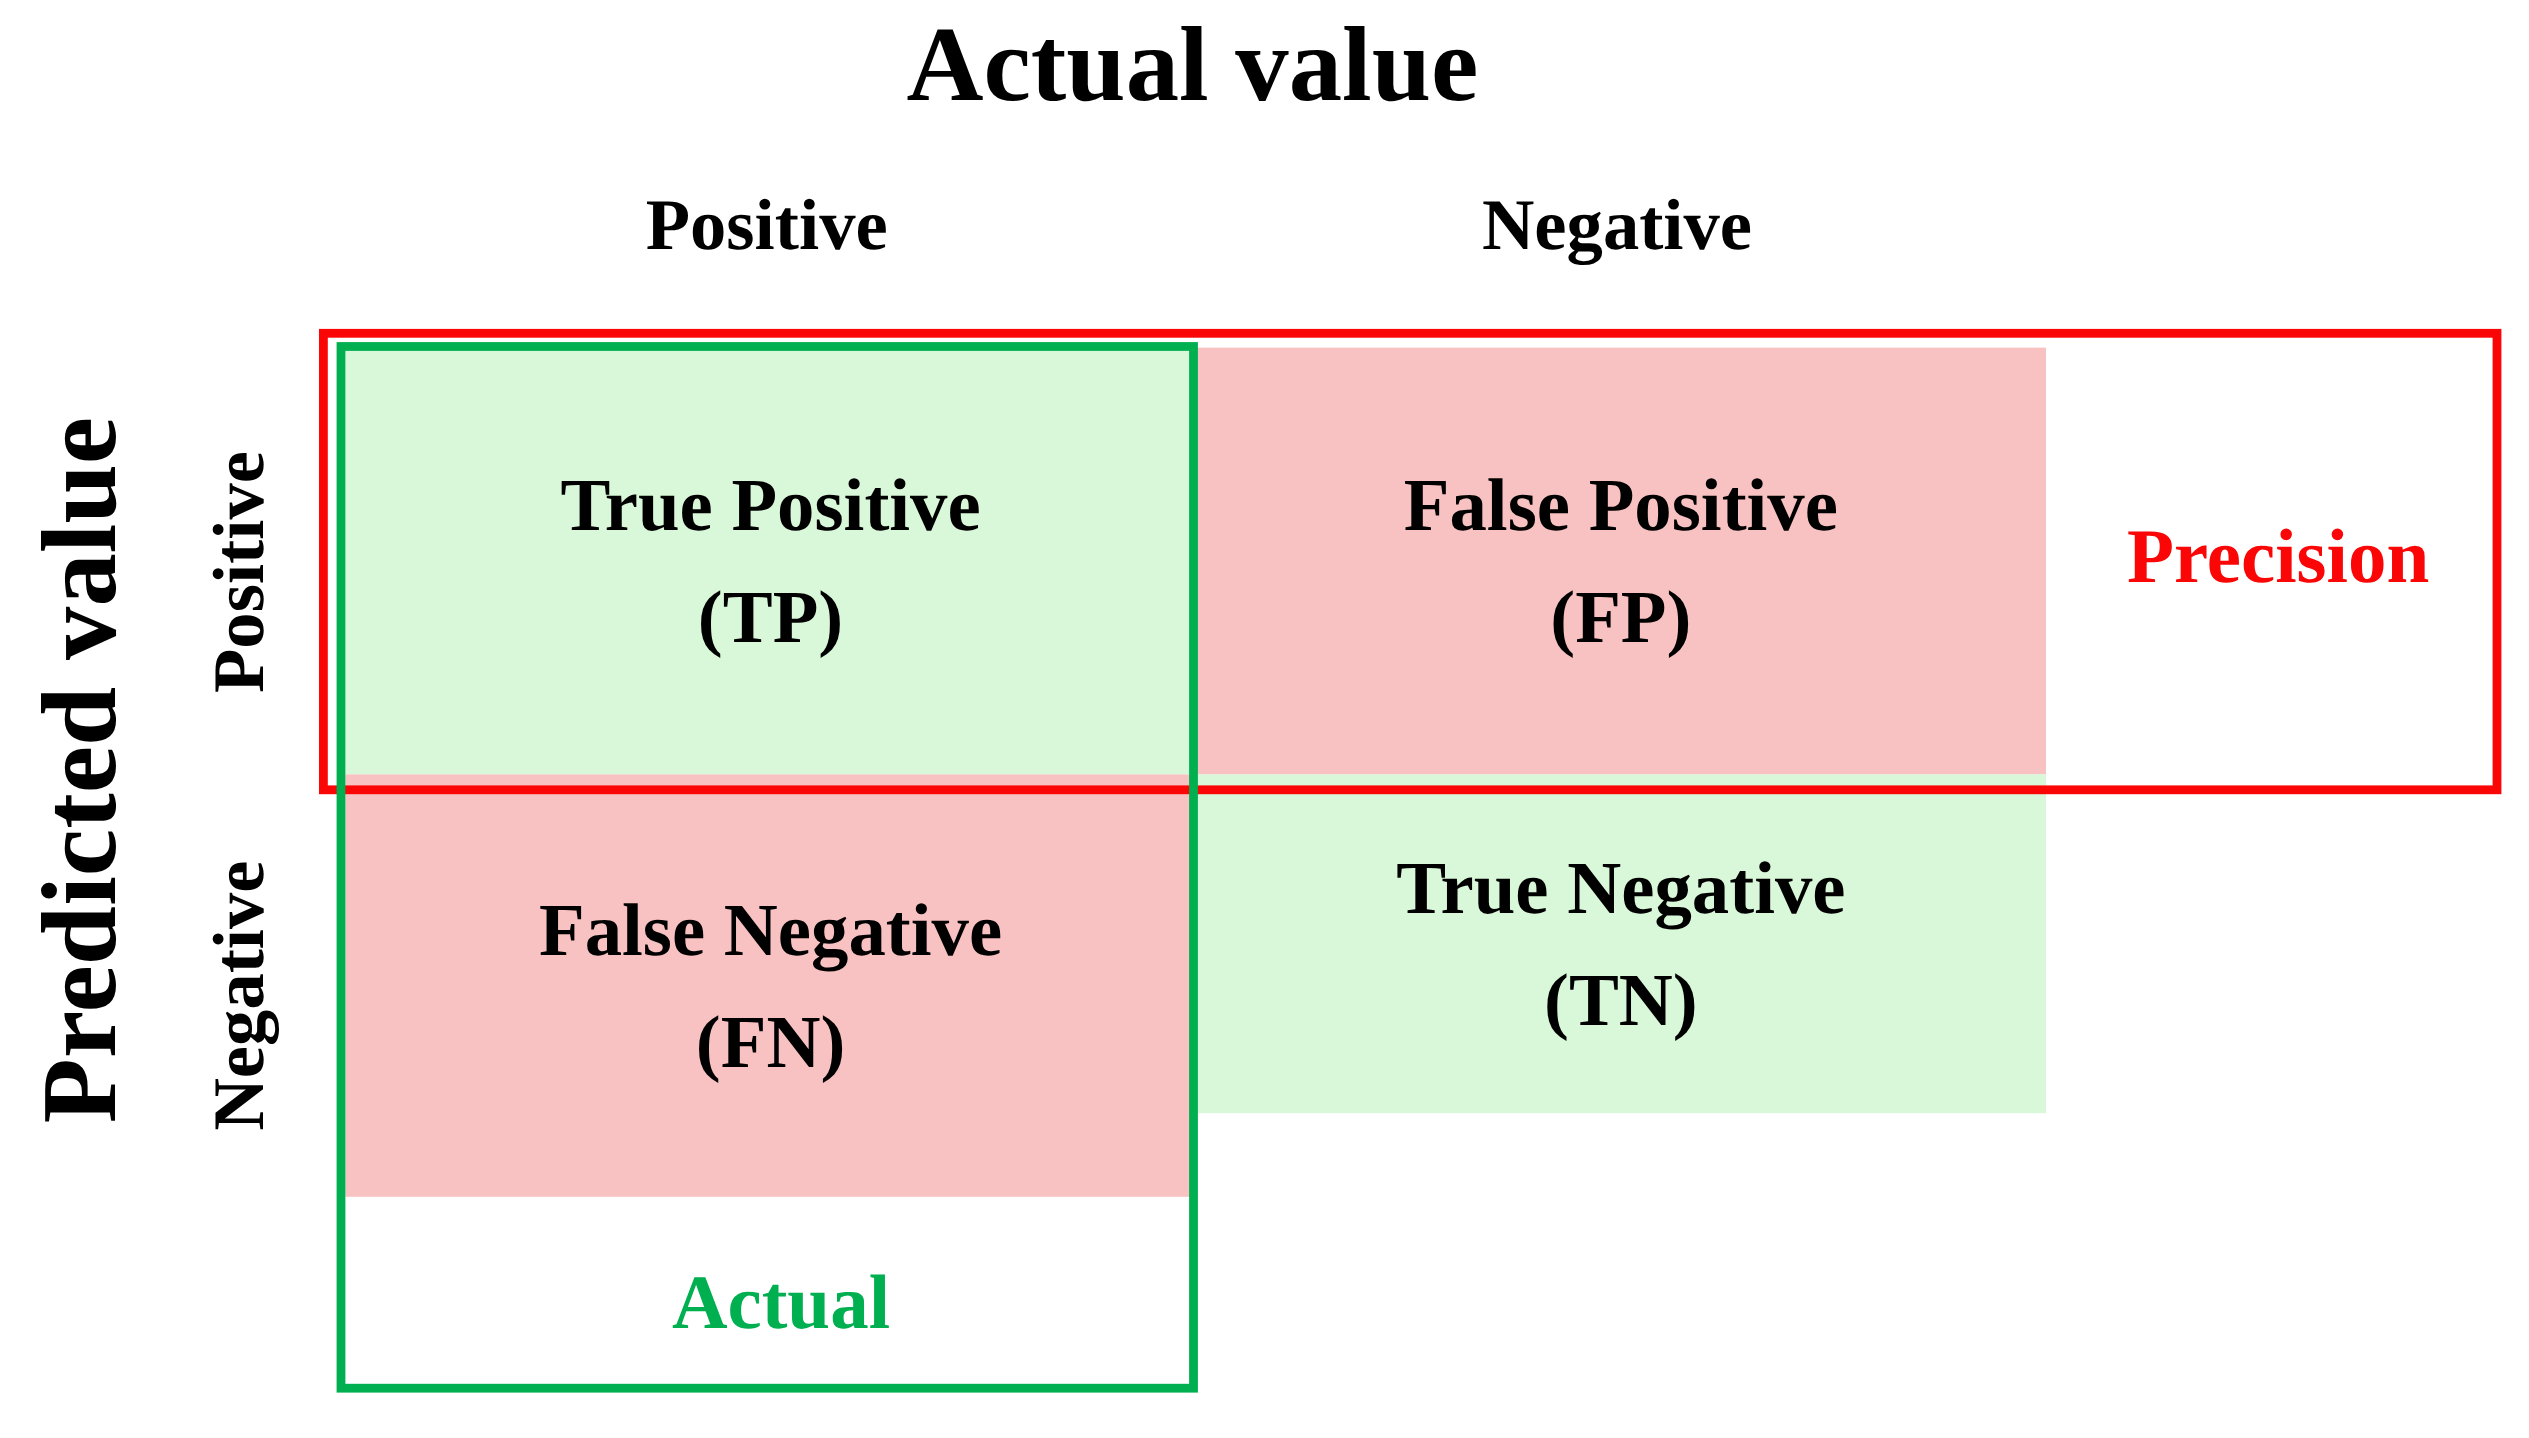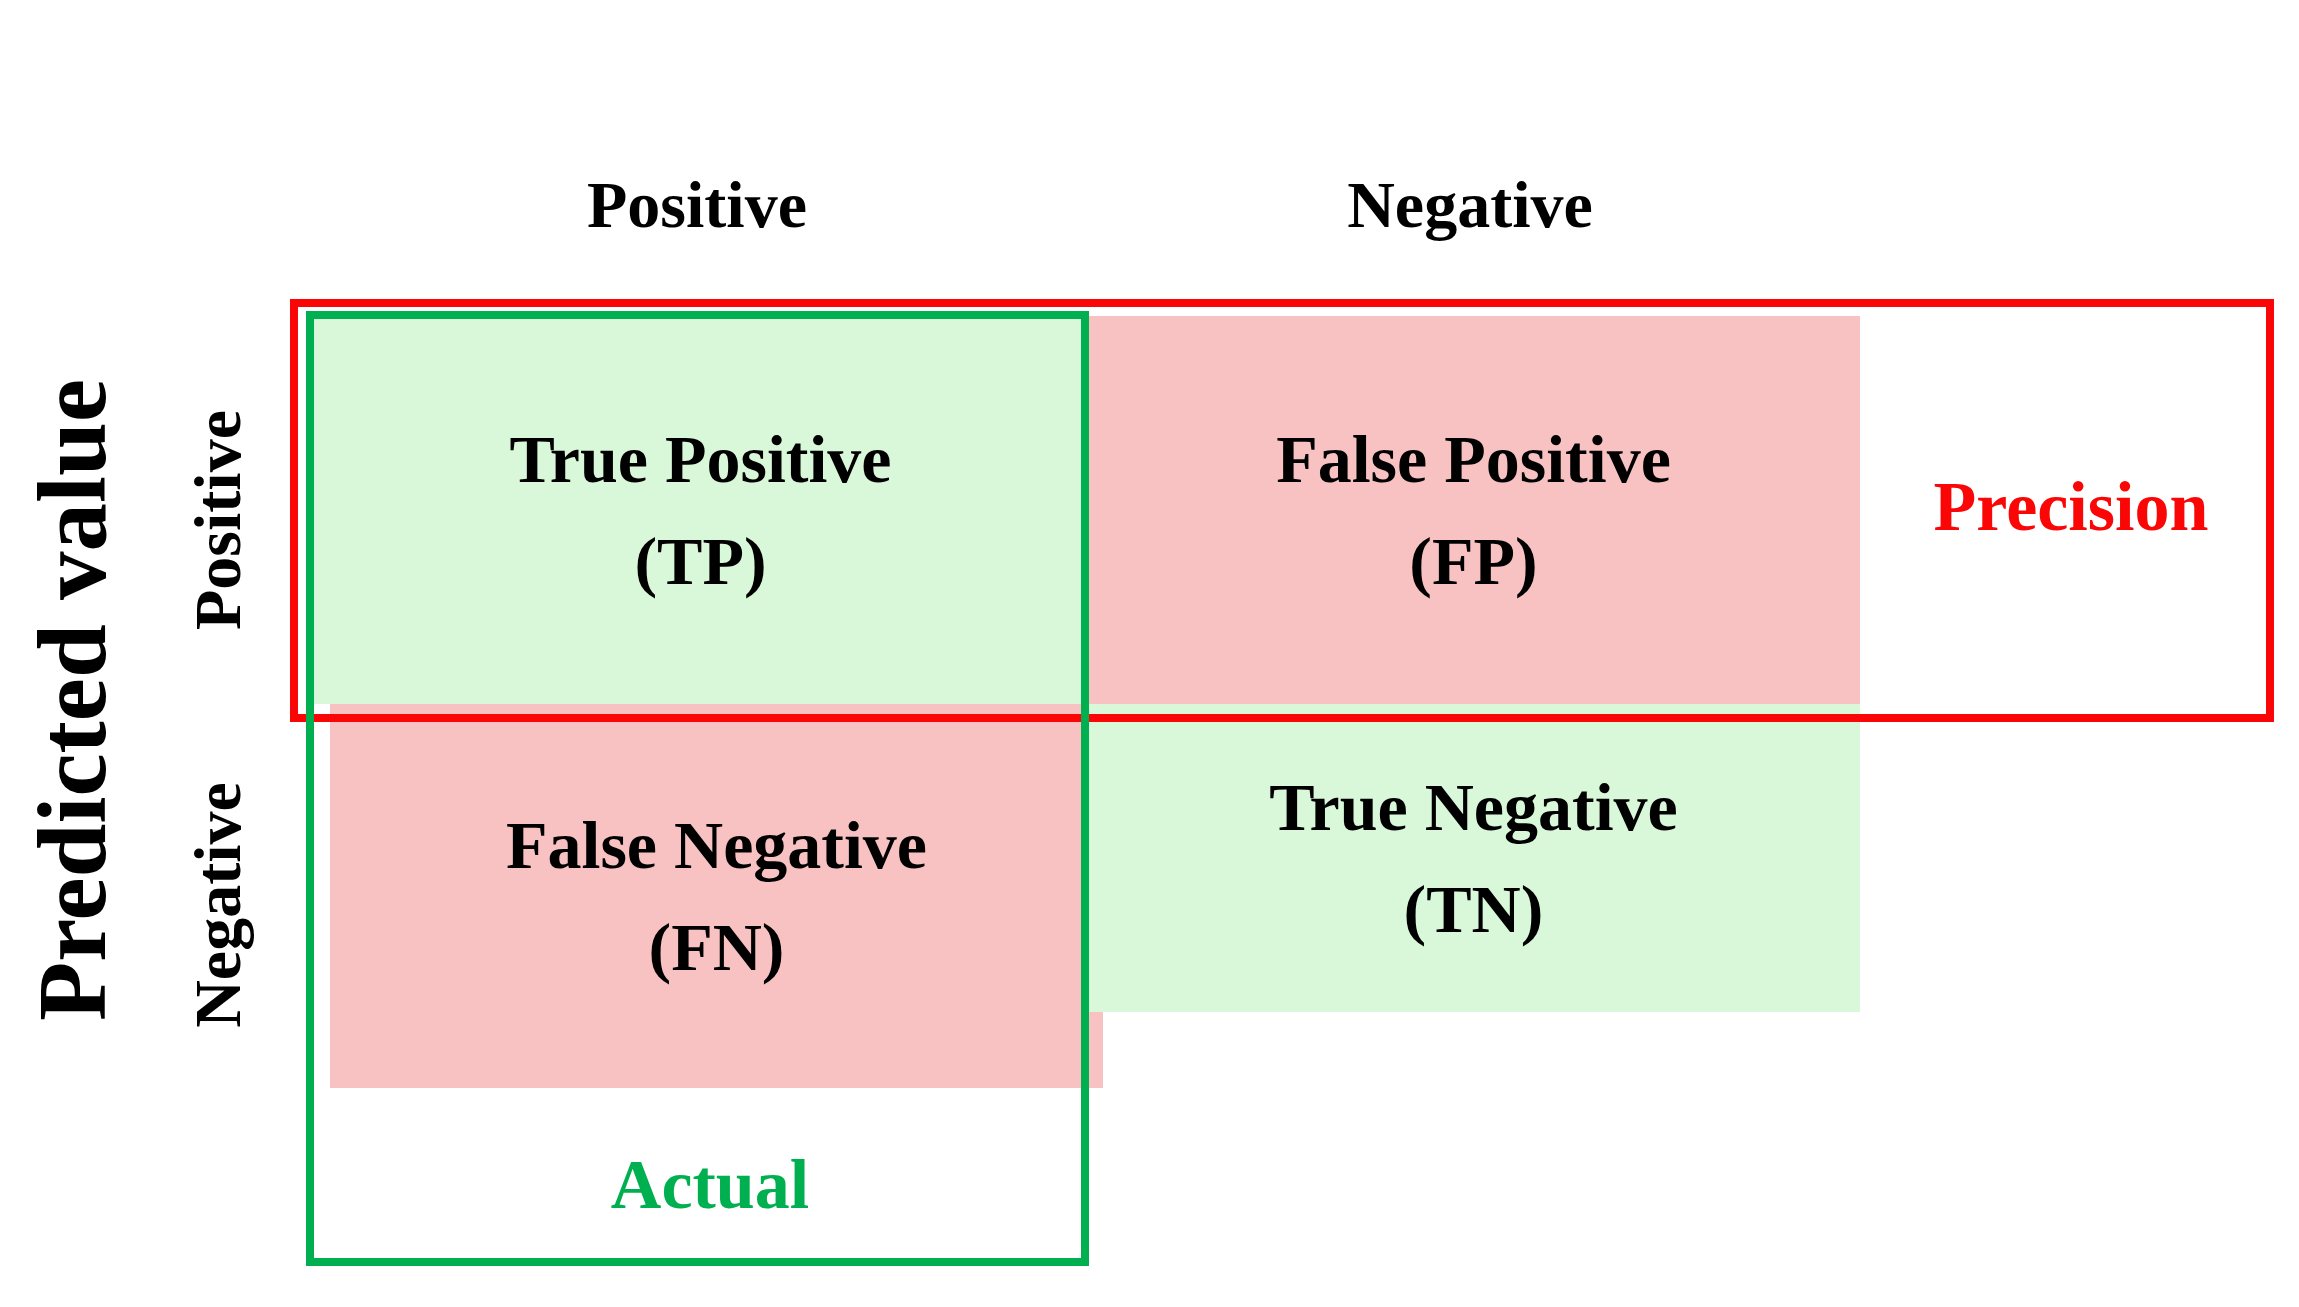--- a/index.html
+++ b/index.html
@@ -53,21 +53,21 @@
     justify-content: center;
     text-align: center;
   }
   .cell-line {
     font-size: 68px;
     line-height: 1.5;
     white-space: nowrap;
   }
   .cell.tp { left: 314px;  top: 316px; width: 773px; height: 388px; }
   .cell.fp { left: 1087px; top: 316px; width: 773px; height: 388px; text-align: right; }
-  .cell.fn { left: 330px;  top: 704px; width: 773px; height: 384px; }
+  .cell.fn { left: 314px;  top: 704px; width: 773px; height: 384px; }
   .cell.tn { left: 1087px; top: 704px; width: 773px; height: 308px; }
 
   .outline {
     box-sizing: border-box;
     border-style: solid;
     border-width: 8px;
     background: transparent;
   }
   .outline.precision-box {
     left: 290px; top: 299px; width: 1984px; height: 423px;
@@ -82,20 +82,21 @@
     text-align: center; white-space: nowrap;
   }
   .metric-label.precision { left: 1871px; top: 472px; }
   .metric-label.recall    { left: 510px;  top: 1150px; }
 </style>
 </head>
 <body>
 
 <div class="canvas">
 
+  <div class="abs title">Actual value</div>
 
   <div class="abs col-header pos">Positive</div>
   <div class="abs col-header neg">Negative</div>
 
   <div class="abs rot row-axis">Predicted value</div>
   <div class="abs rot row-header pos">Positive</div>
   <div class="abs rot row-header neg">Negative</div>
 
   <div class="abs cell tp" style="background-color: rgb(217, 247, 217);">
     <div class="cell-line">True Positive</div>

